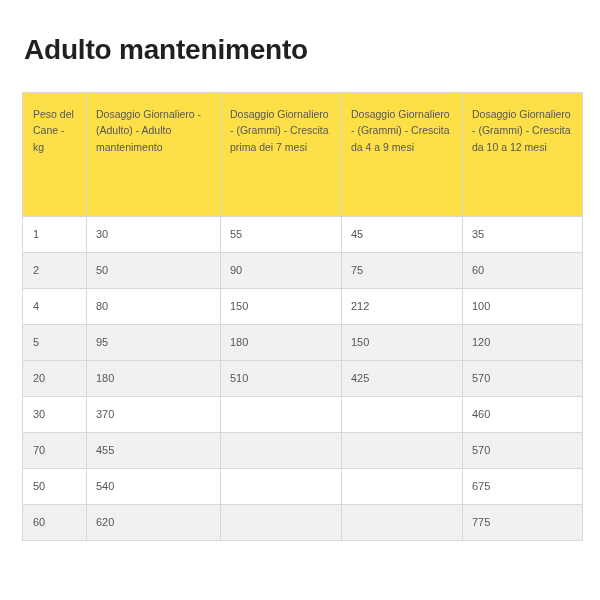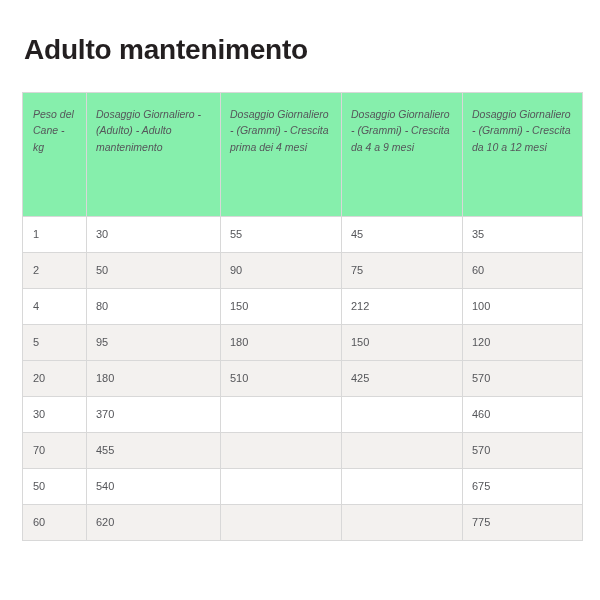--- a/index.html
+++ b/index.html
@@ -40,24 +40,23 @@
     border: 1px solid #d8d8d8;
     vertical-align: top;
     text-align: left;
     font-weight: normal;
     color: #55565a;
   }
   table.dosage-table thead th {
     padding: 13px 9px 14px 9px;
     line-height: 1.55;
     font-size: 10.5px;
-    background: #86efac;
+    background: #fde047;
     height: 96px;
     vertical-align: top;
-    font-style: italic;
   }
   table.dosage-table tbody td {
     padding: 10px 9px 10px 9px;
     height: 15px;
     line-height: 1.3;
     font-size: 11px;
   }
   table.dosage-table tbody tr.alt td {
     background: #f3f1ef;
   }
@@ -83,21 +82,21 @@
       <col class="c0">
         <col class="c1">
         <col class="c2">
         <col class="c3">
         <col class="c4">
     </colgroup>
     <thead>
       <tr>
         <th>Peso del Cane - kg</th>
         <th>Dosaggio Giornaliero - (Adulto) - Adulto mantenimento</th>
-        <th>Dosaggio Giornaliero - (Grammi) - Crescita prima dei 4 mesi</th>
+        <th>Dosaggio Giornaliero - (Grammi) - Crescita prima dei 7 mesi</th>
         <th>Dosaggio Giornaliero - (Grammi) - Crescita da 4 a 9 mesi</th>
         <th>Dosaggio Giornaliero - (Grammi) - Crescita da 10 a 12 mesi</th>
       </tr>
     </thead>
     <tbody>
       <tr>
         <td>1</td>
         <td>30</td>
         <td>55</td>
         <td>45</td>

